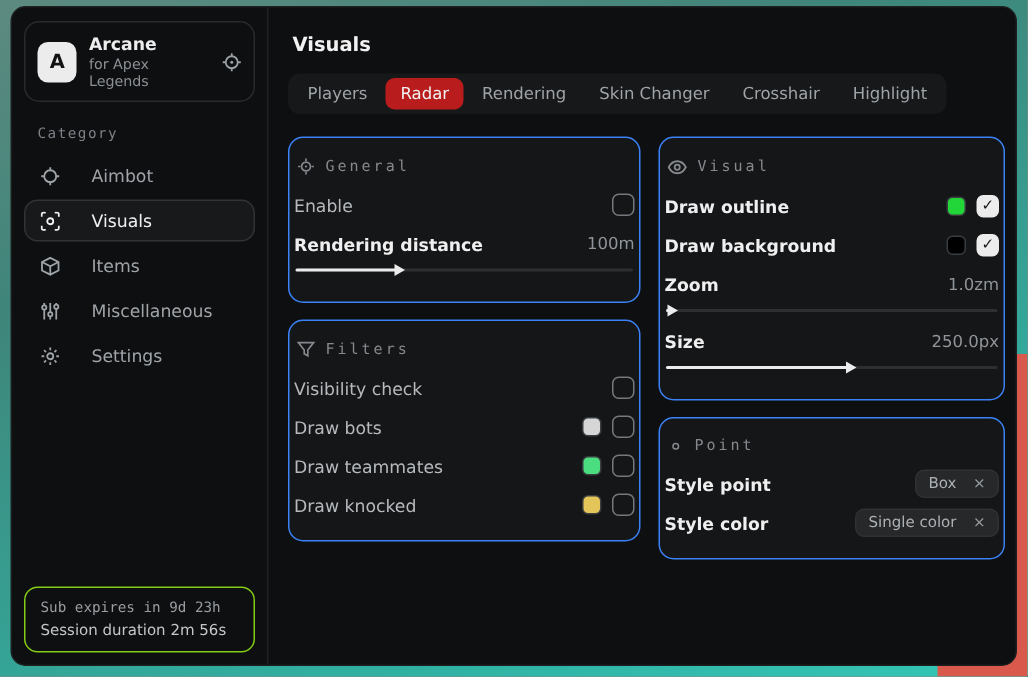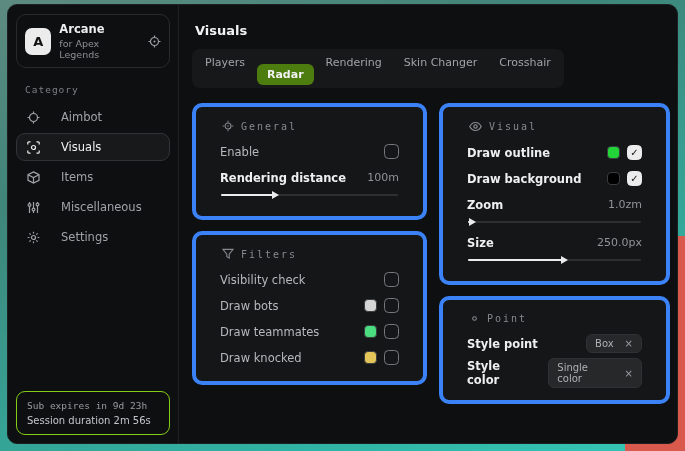--- a/index.html
+++ b/index.html
@@ -47,24 +47,24 @@
     margin:8px; border:1px solid #84cc16; border-radius:9px; padding:8px 10px;
     display:flex; flex-direction:column; gap:4px;
   }
   .footer-line1 { font-family:"DejaVu Sans Mono", monospace; font-size:9.5px; color:#989da1; }
   .footer-line2 { font-size:10px; color:#c3c7ca; }
   
   .main { flex:1; padding:11px 13px 11px 13px; display:flex; flex-direction:column; }
   .main-title { font-size:13px; font-weight:700; color:#f2f2f2; margin:7px 0 11px 3px; }
   .tabbar { display:inline-flex; align-self:flex-start; background:#17181a; border-radius:8px; padding:3px; gap:2px; }
   .tab { font-size:11px; color:#9fa4a8; padding:4px 10px; border-radius:6px; white-space:nowrap; }
-  .tab.active { background:#4d7c0f; color:#f1f1f1; font-weight:700;margin-top:12px; }
+  .tab.active { background:#b91c1c; color:#f1f1f1; font-weight:400; }
   .columns { display:grid; grid-template-columns:235px 231px; gap:12px; margin-top:15px; }
   .col { display:flex; flex-direction:column; gap:11px; }
-  .card { background:#151618; border:4px solid #3b82f6; border-radius:10px; padding:11px 24px 12px; }
+  .card { background:#151618; border:1px solid #3b82f6; border-radius:10px; padding:11px 3px 12px; }
   .card-head {
     display:flex; align-items:center; gap:7px; font-family:"DejaVu Sans Mono", monospace;
     font-size:10px; color:#85898d; letter-spacing:2px; margin:2px 0 8px 2px;
   }
   .row { display:flex; align-items:center; min-height:23px; gap:7px; margin-top:3px; }
   .row-label { font-size:11.5px; color:#b6babd; }
   .row-label.strong { color:#efefef; font-weight:700; }
   .spacer { flex:1; }
   .value { font-size:11px; color:#8f9498; }
   .checkbox {
@@ -178,20 +178,21 @@
   <div class="main">
 
     <div class="main-title">Visuals</div>
 
     <div class="tabbar">
       <div class="tab">Players</div>
       <div class="tab active">Radar</div>
       <div class="tab">Rendering</div>
       <div class="tab">Skin Changer</div>
       <div class="tab">Crosshair</div>
+      <div class="tab">Highlight</div>
     </div>
 
     <div class="columns">
 
       <div class="col">
 
         <div class="card">
           <div class="card-head">
             <span>
               <svg width="12" height="12" viewBox="0 0 13 13" fill="none" stroke="currentColor" stroke-width="1.2">

